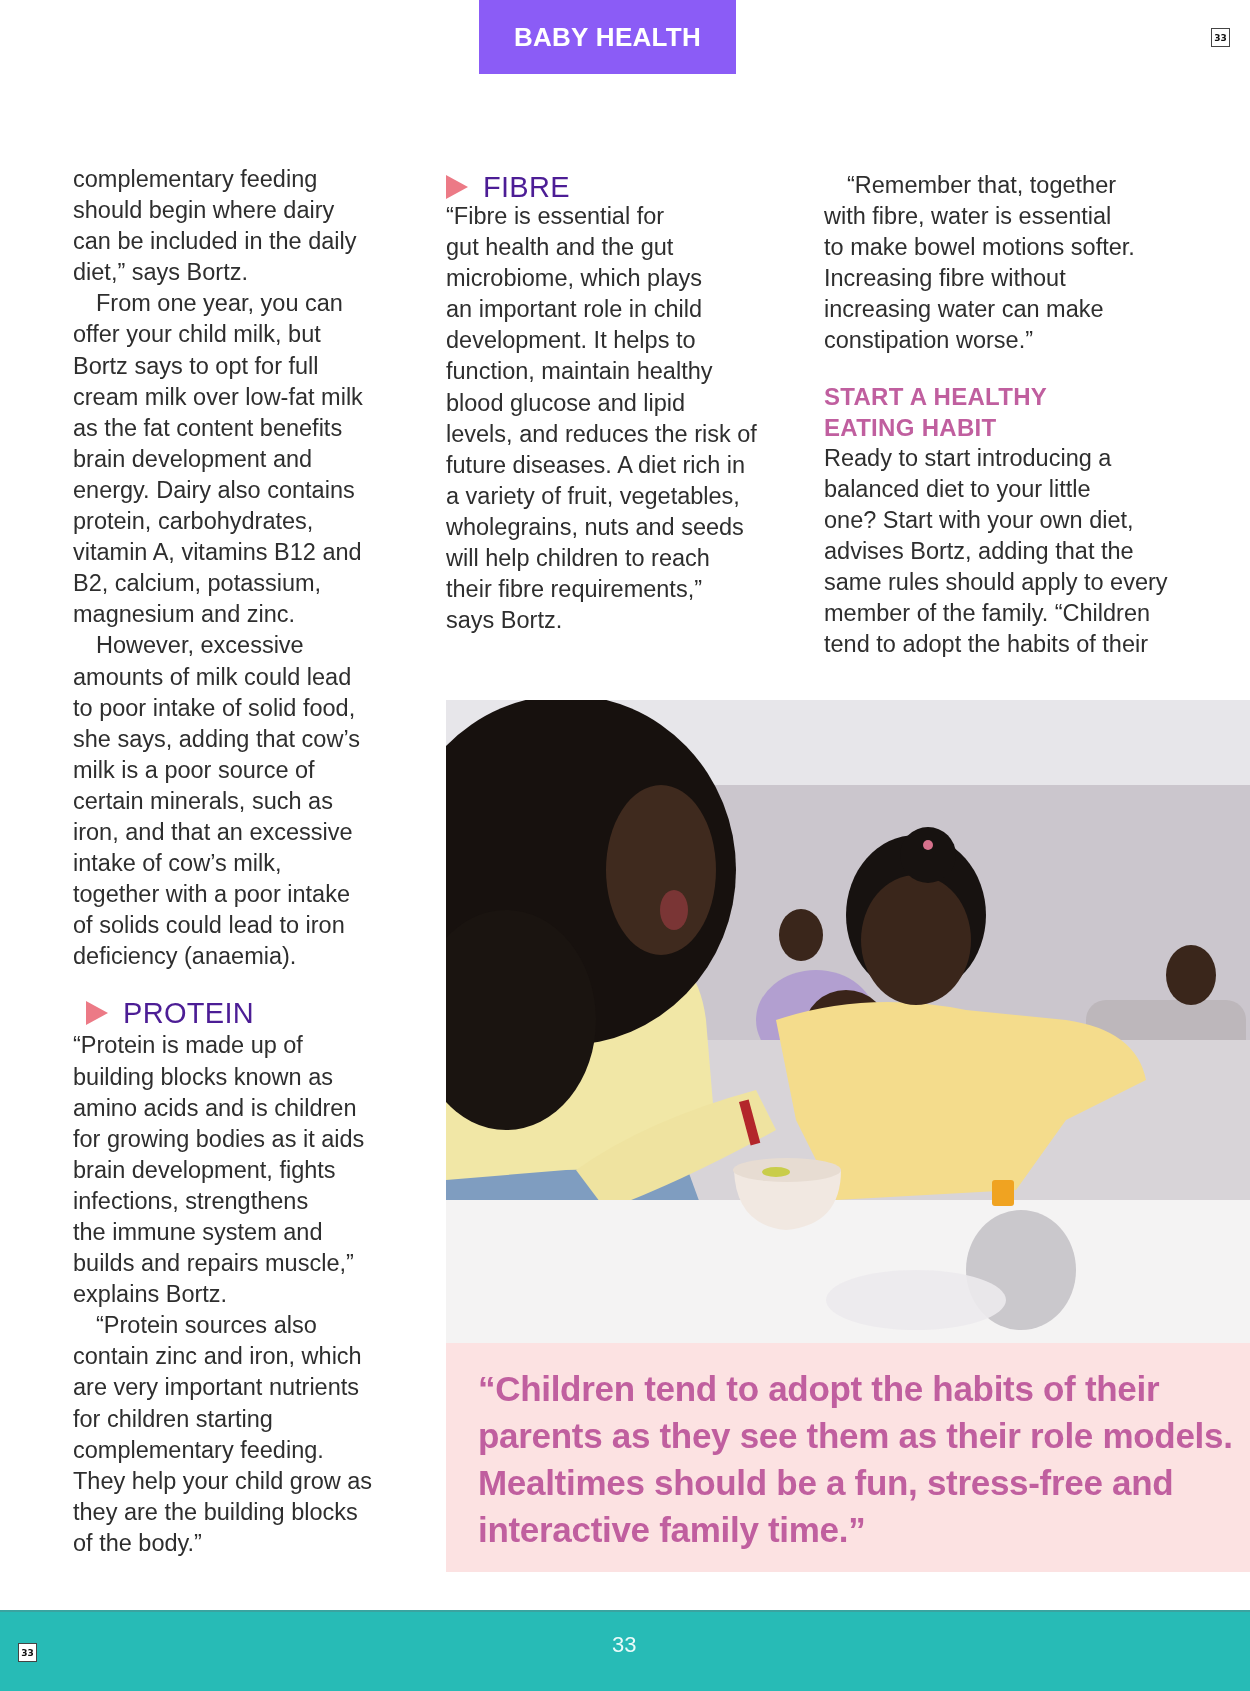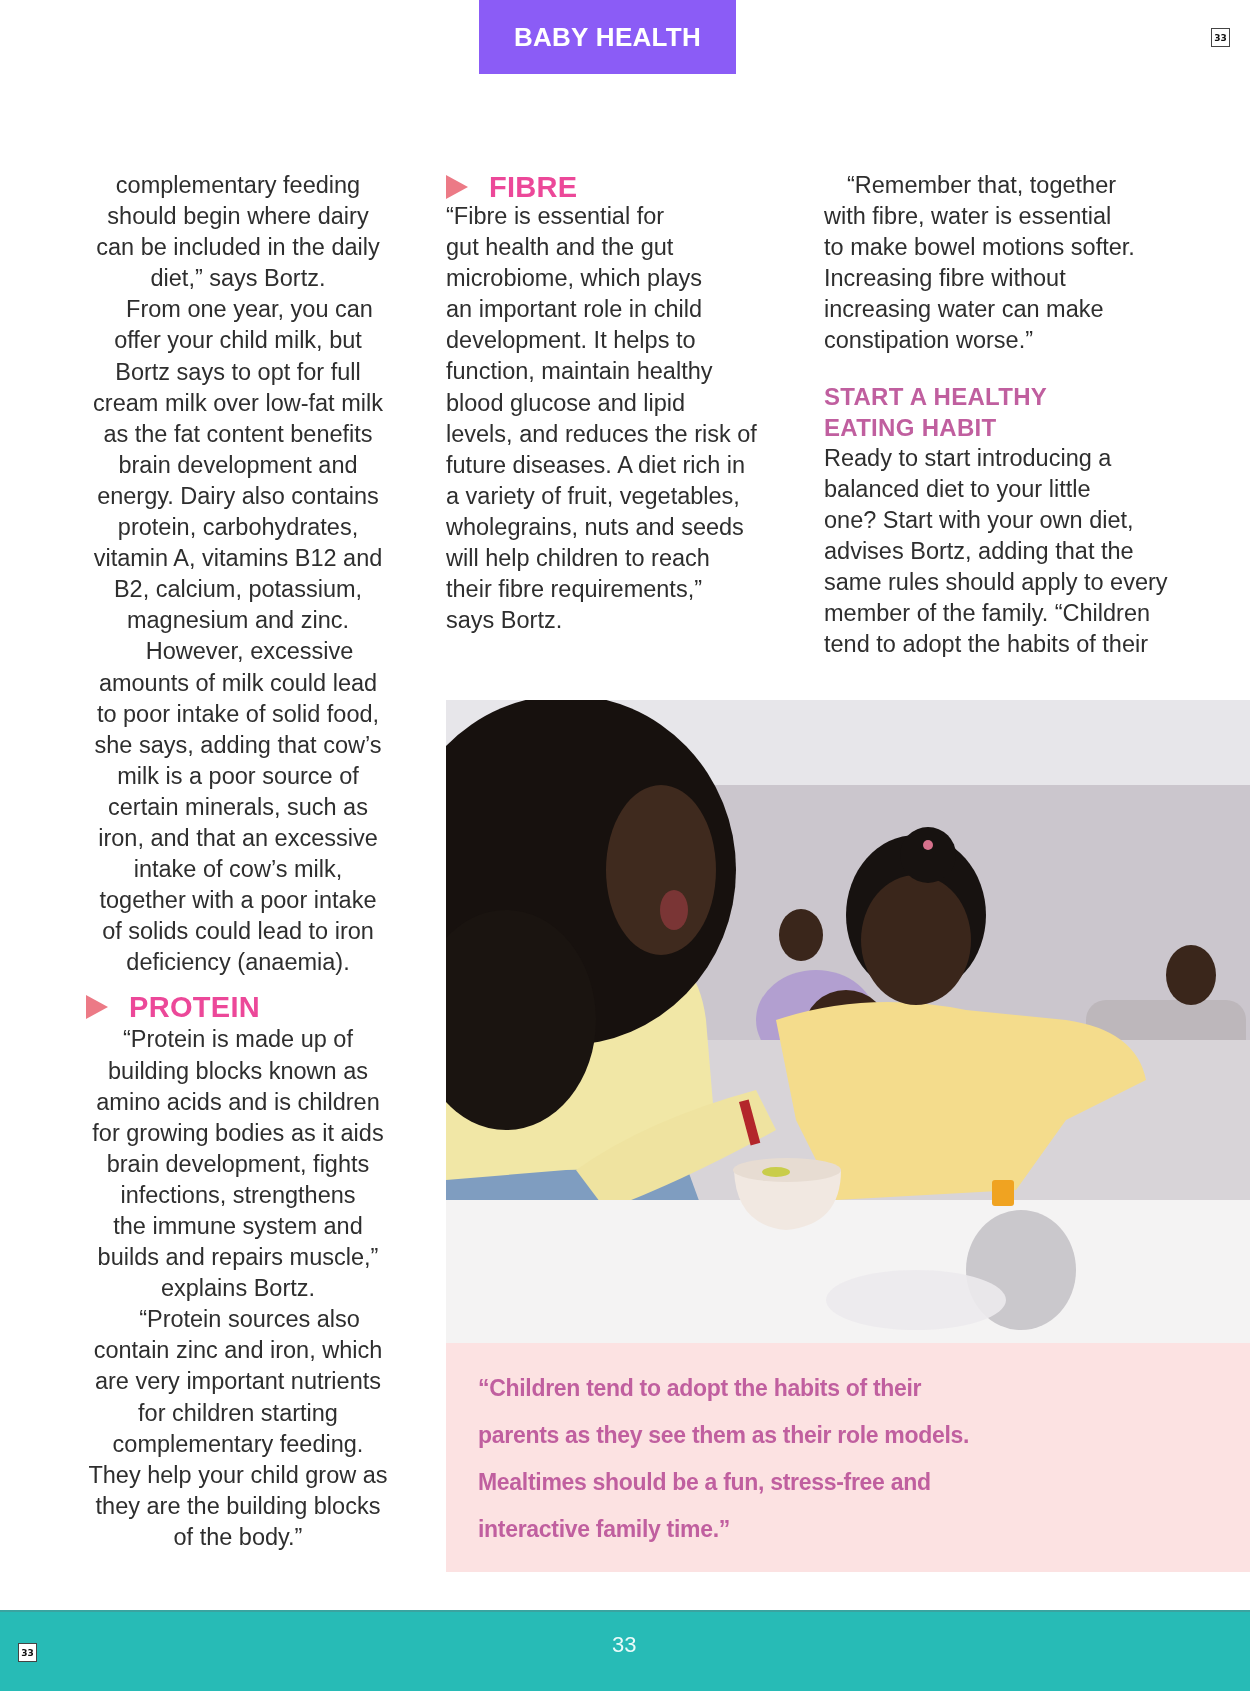--- a/index.html
+++ b/index.html
@@ -18,30 +18,30 @@
       display: flex; align-items: center; justify-content: center;
       font-family: "DejaVu Sans", sans-serif;
     }
     .page-box.top { left: 1211px; top: 28px; width: 19px; height: 19px; }
     .page-box.bottom { left: 18px; top: 1643px; width: 19px; height: 19px; }
 
     .col {
       position: absolute; font-size: 23.5px; line-height: 31.1px; color: #2e2e2e;
     }
     .col p { white-space: pre; }
-    .col1 { left: 73px; top: 170px; width: 330px; text-align: center; }
+    .col1 { left: 73px; top: 164px; width: 330px; }
     .col2 { left: 446px; top: 170px; width: 340px; }
     .col3 { left: 824px; top: 170px; width: 360px; }
 
     .indent { padding-left: 23px; }
 
     .subhead {
-      display: flex; align-items: center; gap: 21px;
-      font-weight: bold; font-size: 29px; line-height: 34px;
-      color: #ec4899; letter-spacing: 0.3px;
+      display: flex; align-items: center; gap: 15px;
+      font-weight: normal; font-size: 29px; line-height: 34px;
+      color: #4c1d95; letter-spacing: 0.3px;
     }
     .triangle {
       width: 0; height: 0;
       border-top: 12px solid transparent; border-bottom: 12px solid transparent;
       border-left: 22px solid #ec7a86;
     }
     .pink-head {
       font-weight: bold; font-size: 24px; line-height: 31px; color: #c05f9f;
       letter-spacing: 0.3px;
     }
@@ -51,21 +51,21 @@
       background: linear-gradient(180deg, #e9e8ec 0%, #d9d5dc 12%, #cdc8cf 40%, #d6d2d6 68%, #f3f2f3 82%, #ffffff 100%);
     }
     .photo svg { position: absolute; left: 0; top: 0; }
 
     .pull-quote {
       position: absolute; left: 446px; top: 1343px; width: 804px; height: 229px;
       background: #fce2e2;
       padding: 22px 20px 0 32px;
     }
     .pull-quote p {
-      font-size: 23px; line-height: 47px; color: #c05f9f; font-weight: bold;
+      font-size: 35px; line-height: 47px; color: #c05f9f; font-weight: bold;
       letter-spacing: -0.3px; white-space: pre;
     }
 
     .footer {
       position: absolute; left: 0; top: 1610px; width: 1250px; height: 81px;
       background: #27bbb6;
       border-top: 2px solid #3aa3a0;
     }
     .footer-num {
       position: absolute; left: 612px; top: 20px; font-size: 22px; color: #e9fbfa;
@@ -103,21 +103,21 @@
     <p>to poor intake of solid food,</p>
     <p>she says, adding that cow’s</p>
     <p>milk is a poor source of</p>
     <p>certain minerals, such as</p>
     <p>iron, and that an excessive</p>
     <p>intake of cow’s milk,</p>
     <p>together with a poor intake</p>
     <p>of solids could lead to iron</p>
     <p>deficiency (anaemia).</p>
   </div>
-  <div class="subhead" style="margin-top:12px;padding-left:13px;">
+  <div class="subhead" style="margin-top:24px;padding-left:13px;">
     <span class="triangle"></span>
     <span>PROTEIN</span>
   </div>
   <div>
     <p>“Protein is made up of</p>
     <p>building blocks known as</p>
     <p>amino acids and is children</p>
     <p>for growing bodies as it aids</p>
     <p>brain development, fights</p>
     <p>infections, strengthens</p>

